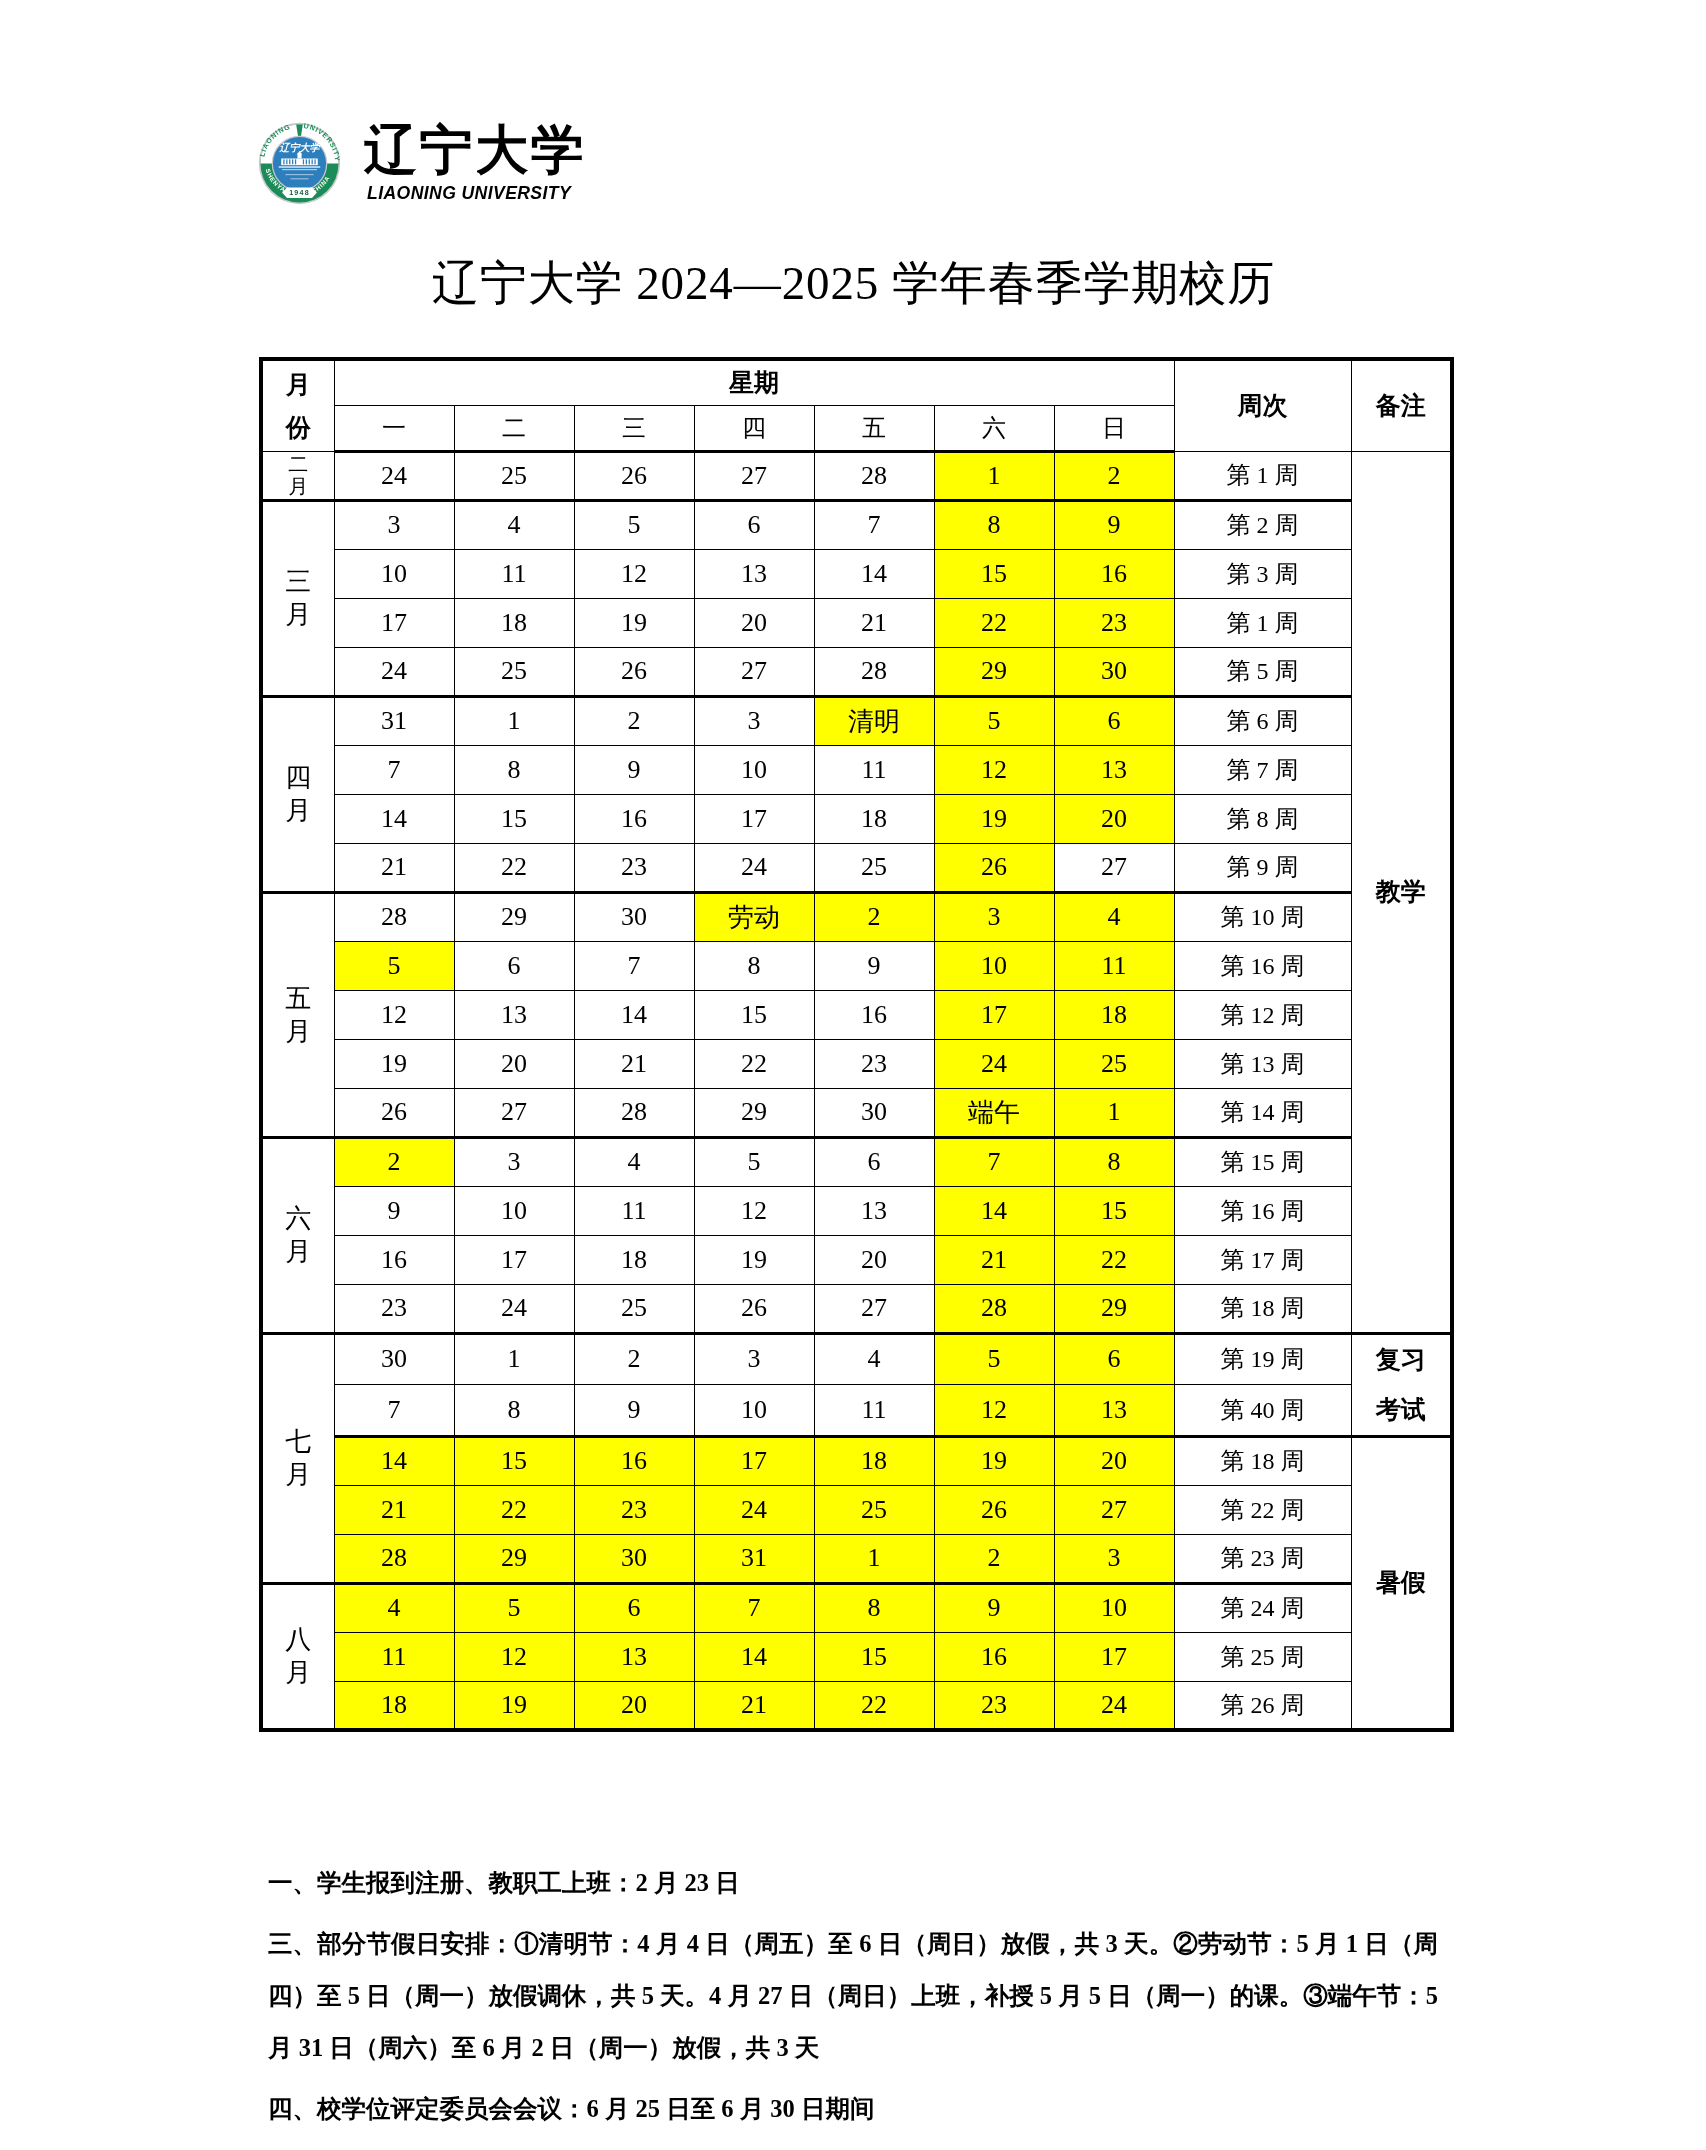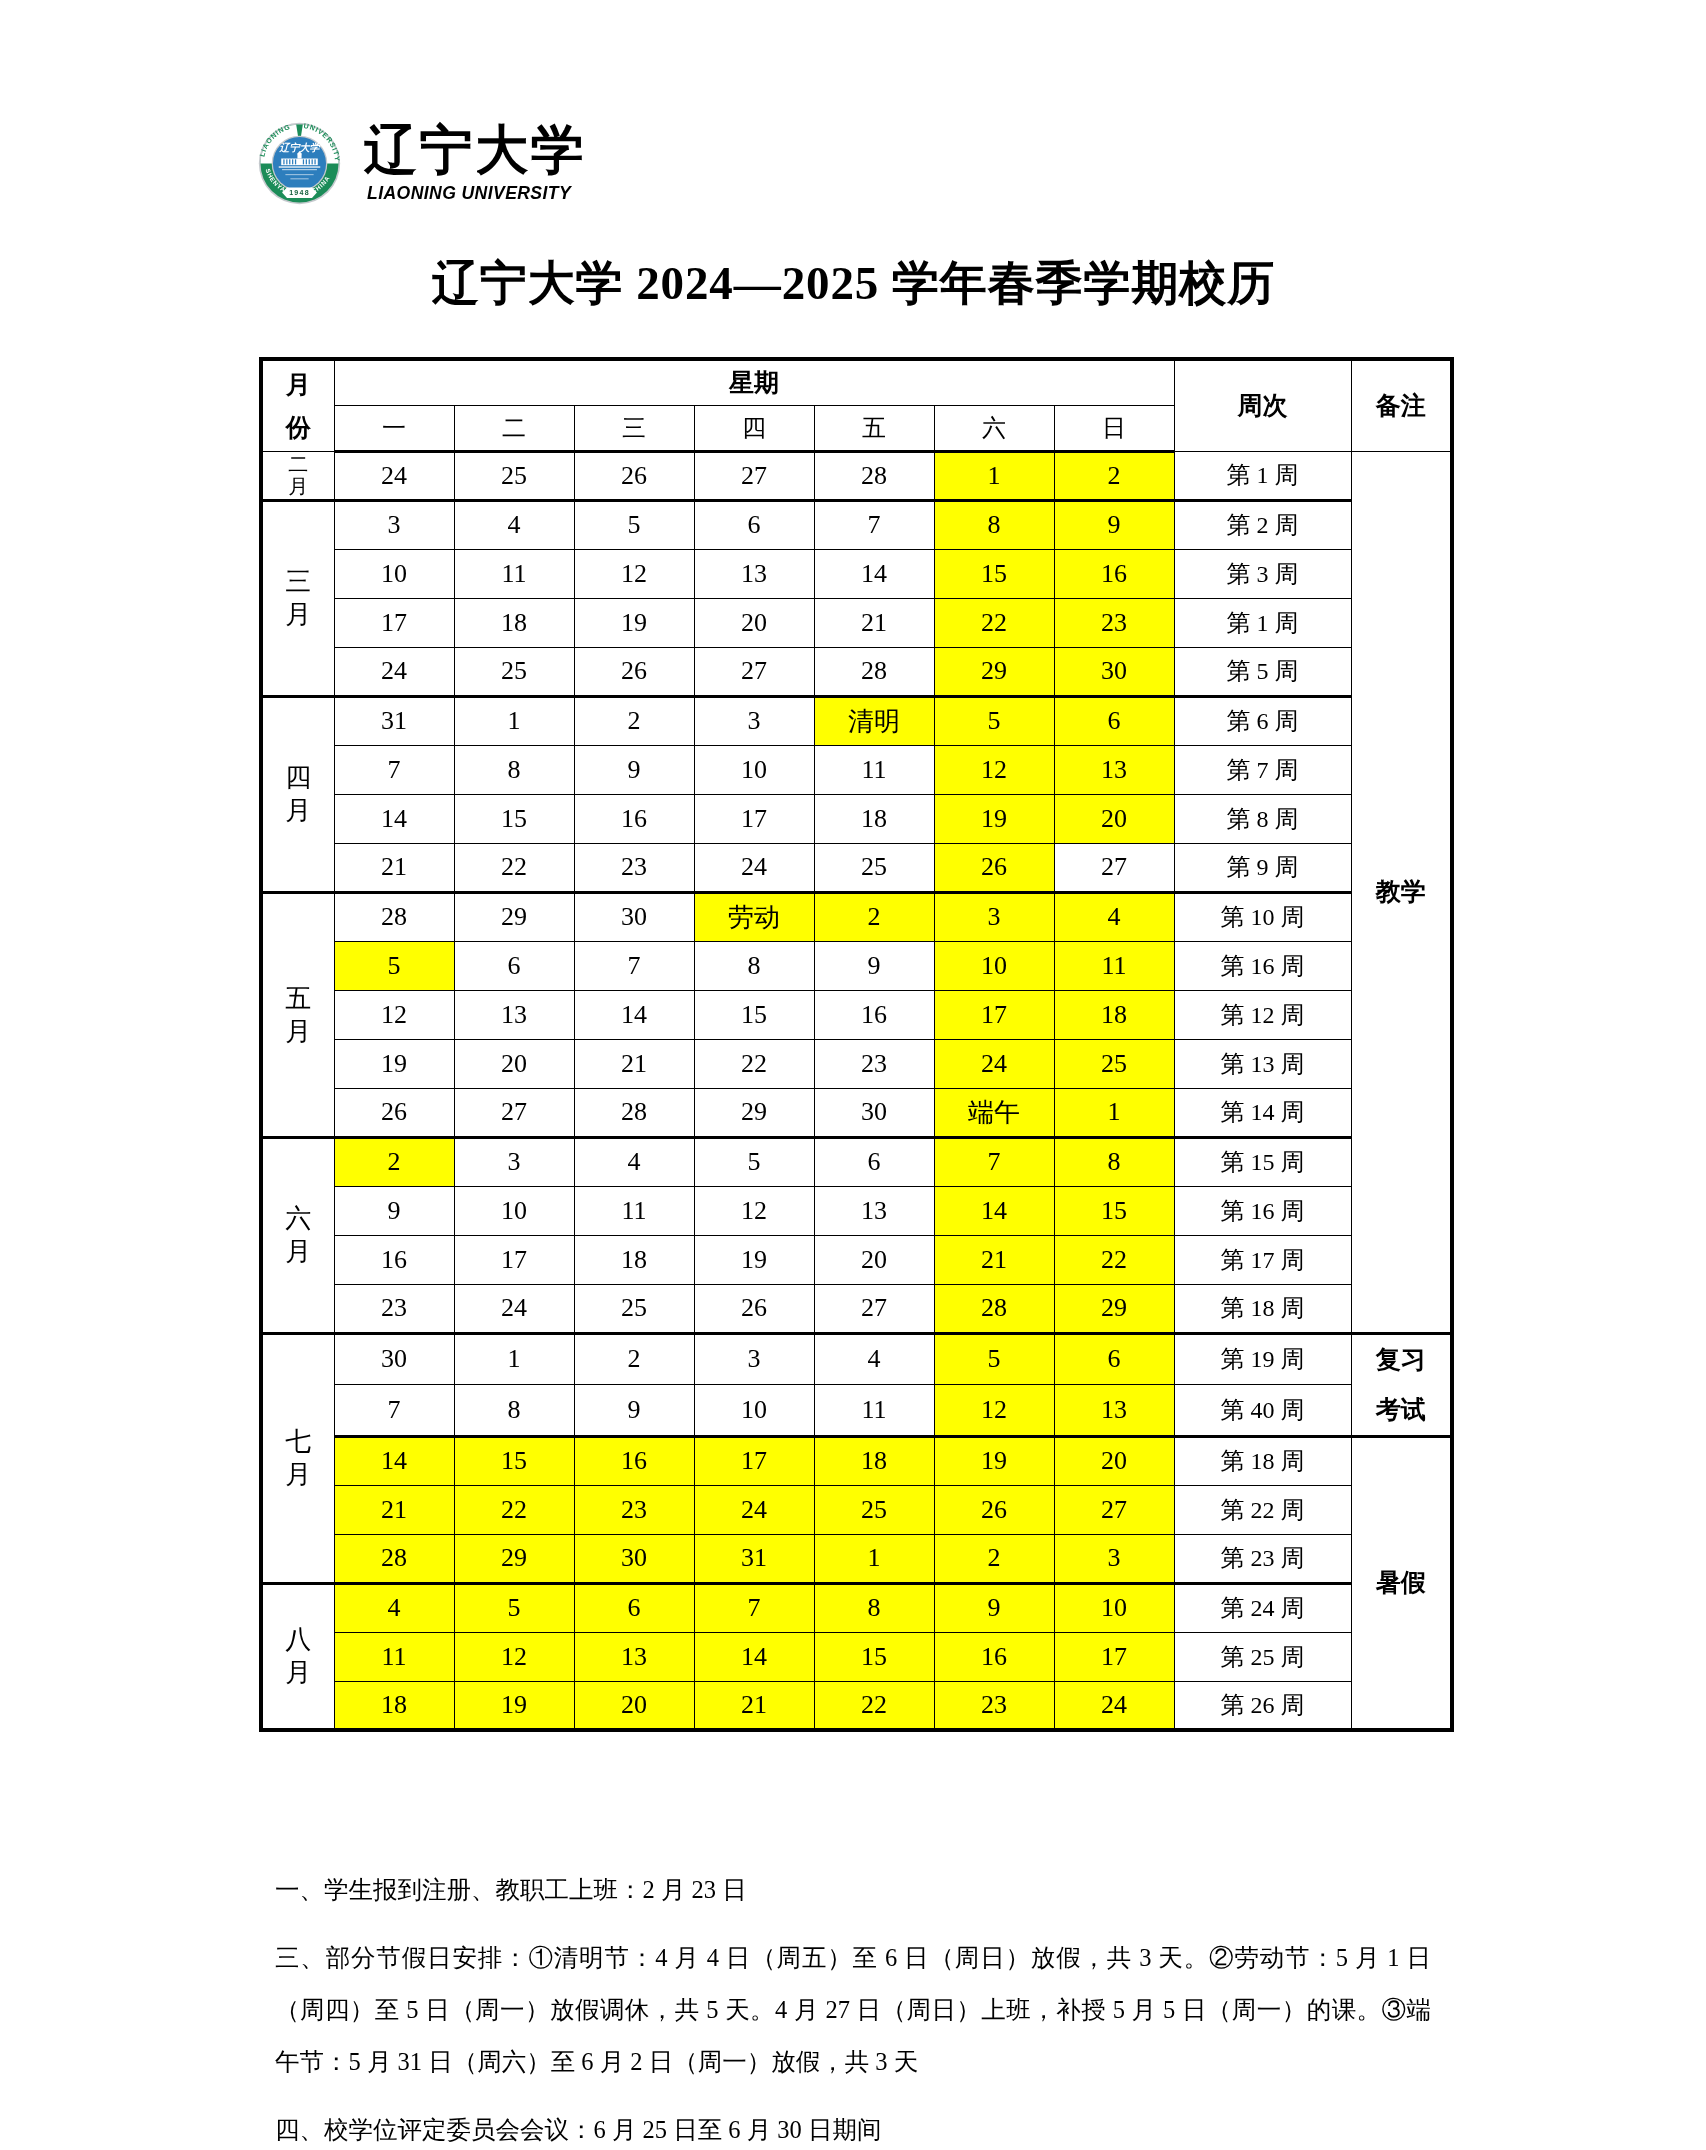--- a/index.html
+++ b/index.html
@@ -8,21 +8,21 @@
 
   
   .seal{position:absolute;left:258px;top:122px;width:83px;height:83px;}
   .logo-cn{position:absolute;left:364px;top:124px;font-size:53px;font-weight:bold;
            letter-spacing:2.6px;line-height:1;white-space:nowrap;}
   .logo-en{position:absolute;left:367px;top:183px;font-family:"Liberation Sans","DejaVu Sans",sans-serif;
            font-weight:bold;font-size:17.6px;letter-spacing:0.4px;white-space:nowrap;font-style:italic;}
 
   
   .title{position:absolute;left:0;top:256px;width:100%;text-align:center;
-         font-size:47px;font-weight:bold;line-height:1.15;letter-spacing:0.9px;}
+         font-size:47px;font-weight:normal;line-height:1.15;letter-spacing:0.9px;}
 
   
   table.cal{position:absolute;left:259px;top:357px;border-collapse:collapse;table-layout:fixed;
             border:4.3px solid #000;}
   table.cal th,table.cal td{border:1.3px solid #000;text-align:center;vertical-align:middle;
             padding:0;overflow:hidden;}
   table.cal thead tr.r1{height:46px;}
   table.cal thead tr.r2{height:46px;}
   table.cal thead th{font-size:25px;font-weight:bold;}
   table.cal thead tr.r2 th{font-size:24px;font-weight:normal;border-bottom:3.9px solid #000;}
@@ -32,21 +32,21 @@
   td.month.small{font-size:20px;line-height:22.4px;}
   td.day{font-size:26px;font-weight:normal;}
   td.hl{background:#ffff00;}
   td.weekno{font-size:24px;font-weight:normal;white-space:nowrap;}
   td.remark{font-size:25px;font-weight:bold;margin-top:32px;}
   td.remark div{line-height:50px;}
   th.mf div{line-height:43px;}
 
   
   .notes{position:absolute;left:259px;top:1848px;width:1188px;}
-  .notes p{margin:16px;font-size:24.5px;font-weight:normal;line-height:52px;
+  .notes p{margin:9px;font-size:24.5px;font-weight:bold;line-height:52px;
            text-align:justify;text-justify:inter-character;}
 </style>
 <title>辽宁大学 2024—2025 学年春季学期校历</title></head>
 <body>
 
 <div class="page">
 
   <svg class="seal" viewBox="0 0 200 200">
     <circle cx="100" cy="100" r="98" fill="#c4c9cd"></circle>
     <circle cx="100" cy="100" r="94" fill="#1b8c58"></circle>

